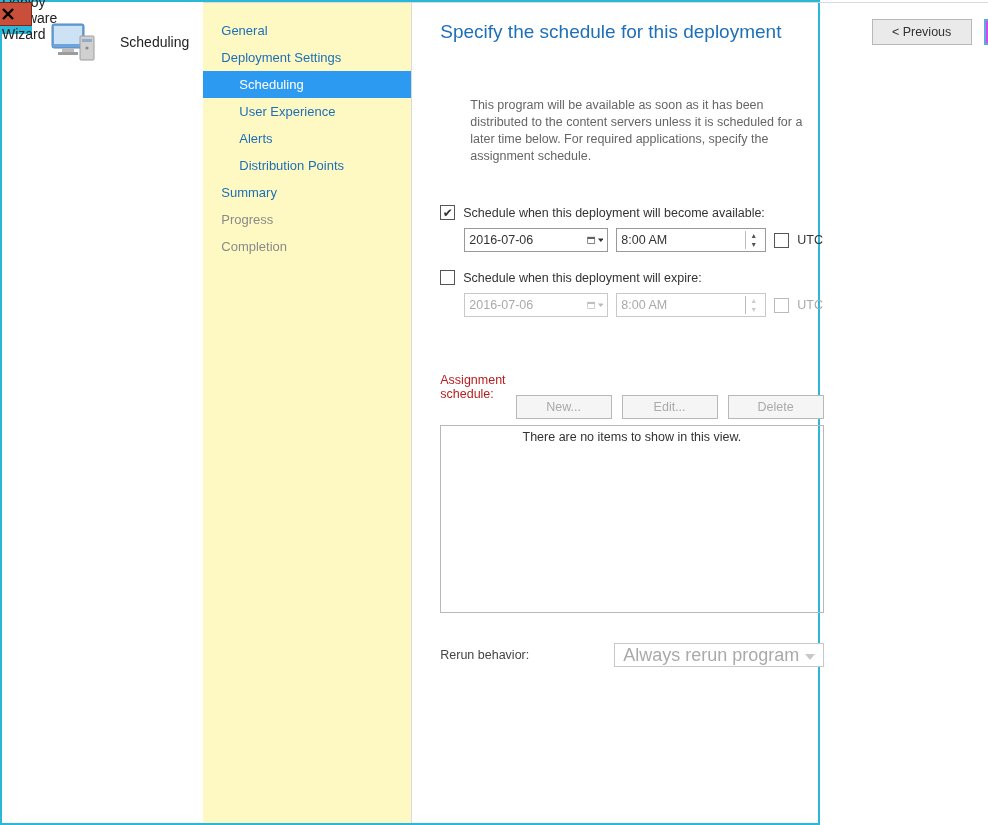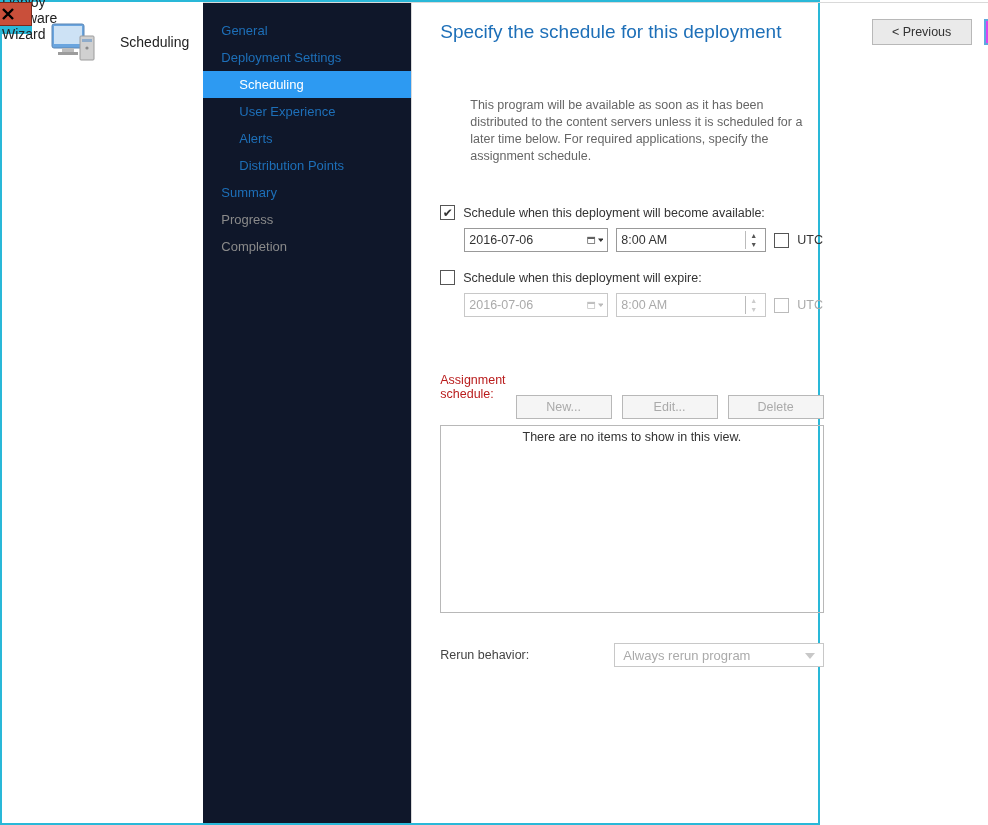--- a/index.html
+++ b/index.html
@@ -70,21 +70,21 @@
   
   .body {
     flex: 1;
     display: flex;
     border-top: 1px solid #d9d9d9;
   }
   .sidebar {
     width: 209px;
     border-right: 1px solid #d9d9d9;
     padding: 14px 0;
-    background: #0f172a;
+    background: #fef9c3;
   }
   .sb-item {
     height: 27px;
     line-height: 27px;
     padding-left: 18px;
     color: #1d6fb8;
     cursor: default;
     font-size: 13px;
   }
   .sb-item.sub { padding-left: 36px; }
@@ -173,21 +173,21 @@
   }
   .rerun-label { width: 160px; color:#444; }
   .select {
     flex:1;
     height: 24px;
     border: 1px solid #c8c8c8;
     background:#fff;
     color:#aaa;
     display:flex; align-items:center; justify-content:space-between;
     padding: 0 8px;
-    font-size: 13px;
+    font-size: 18px;
   }
   .footer {
     height: 58px;
     border-top: 1px solid #d9d9d9;
     display:flex; align-items:center; justify-content:flex-end;
     gap: 12px;
     padding: 0 18px;
   }
   .footer .btn { min-width: 100px; height: 26px; background: #eaeaea; }
   .footer .btn.primary { border: 2px solid #5da9e0; background:#d946ef; }

